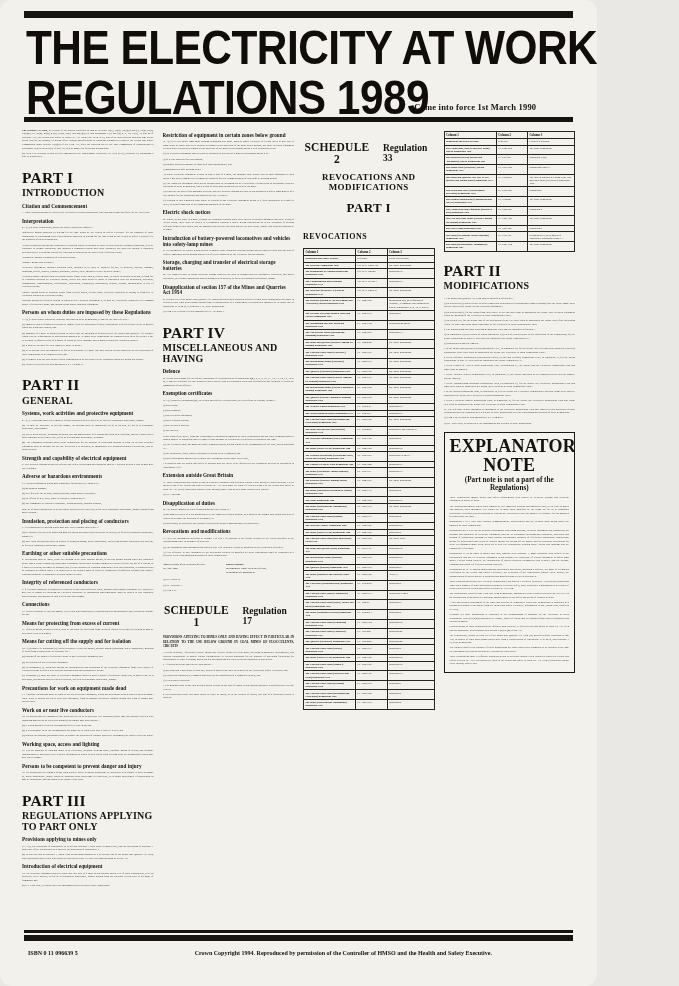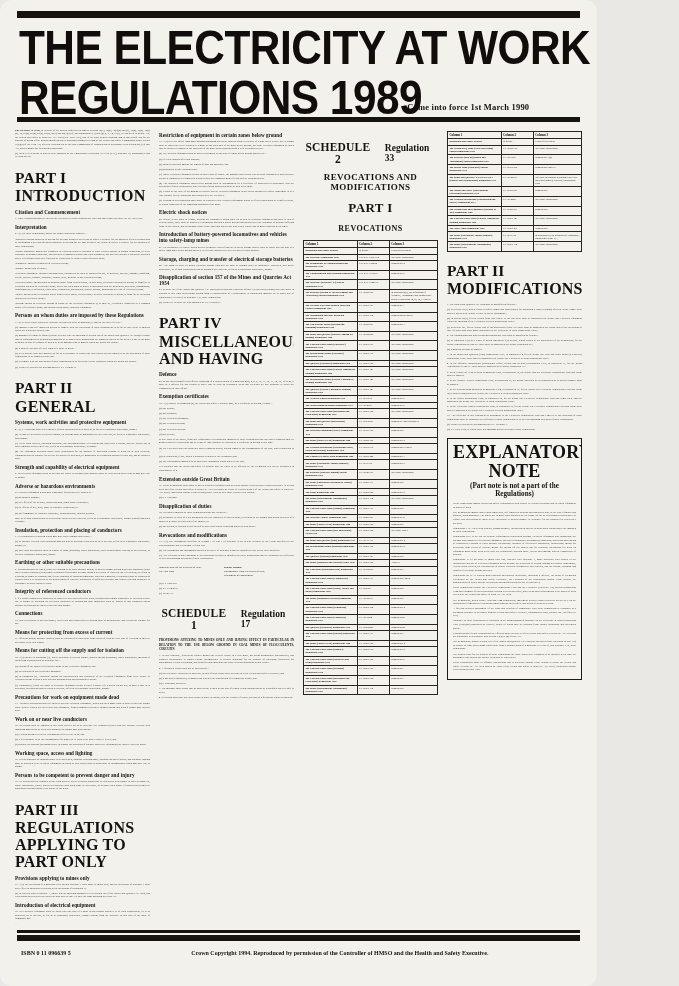--- a/index.html
+++ b/index.html
@@ -8,21 +8,21 @@
     width: 679px; height: 986px;
     background: #e9e8e4;
     font-family: "Liberation Serif", serif;
     color: #15130f;
     overflow: hidden;
   }
   .poster {
     position: relative;
     width: 597px; height: 986px;
     background: #f2f1ec;
-    padding: 0 15px;
+    padding: 0 22px;
     border-radius: 12px;
   }
 
   
   .masthead { padding-top: 11px; }
   .rule-thick { height: 7px; background: #17140f; margin: 0 2px; }
   .rule-mid  { height: 5px; background: #17140f; margin: 0 2px; }
   .title-block { padding: 4px 4px 2px 4px; }
   .title-line {
     font-family: "Liberation Sans", sans-serif;
@@ -73,21 +73,21 @@
     font-family: "Liberation Serif", serif;
     font-weight: 700;
     font-size: 15.5px;
     letter-spacing: 0.2px;
     margin: 11px 0 3px 0;
     line-height: 1;
   }
   .part-sub {
     font-family: "Liberation Serif", serif;
     font-weight: 700;
-    font-size: 16px;
+    font-size: 10px;
     letter-spacing: 0.2px;
     margin: 0 0 5px 0;
     line-height: 1.05;
   }
   .sec-heading {
     font-weight: 700;
     font-size: 5.1px;
     letter-spacing: 0.05px;
     margin: 4px 0 1.6px 0;
     line-height: 1.15;
@@ -102,22 +102,22 @@
   .sched-reg { font-weight:700; font-size: 9.5px; margin-left: 12px; }
   .centered-head {
     text-align:center; font-weight:700; font-size: 9px;
     letter-spacing: 0.4px; margin: 6px 0 8px 0;
   }
   .centered-part {
     text-align:center; font-weight:700; font-size: 13px;
     letter-spacing: 0.4px; margin: 7px 0 2px 0;
   }
   .centered-sub {
-    text-align:center; font-weight:700; font-size: 8px;
-    letter-spacing: 0.5px; margin: 8px 0 7px 0;
+    text-align:left; font-weight:700; font-size: 8px;
+    letter-spacing: 0.5px; margin: 16px 0 7px 0;
   }
   .schedule-caps {
     font-weight:700; font-size:3.2px; line-height:1.35;
     text-align:justify; margin: 3px 0 3px 0;
   }
 
   
   .sigblock { margin: 5px 0 4px 0; display:flex; justify-content:space-between; }
   .sig-left { font-size:2.6px; line-height:1.5; }
   .sig-right { font-size:2.6px; line-height:1.5; text-align:left; width:52%; }

